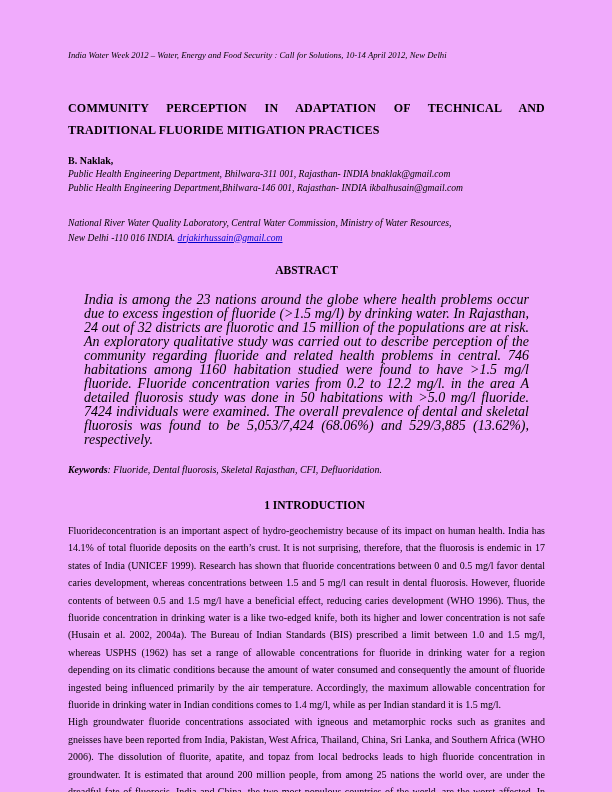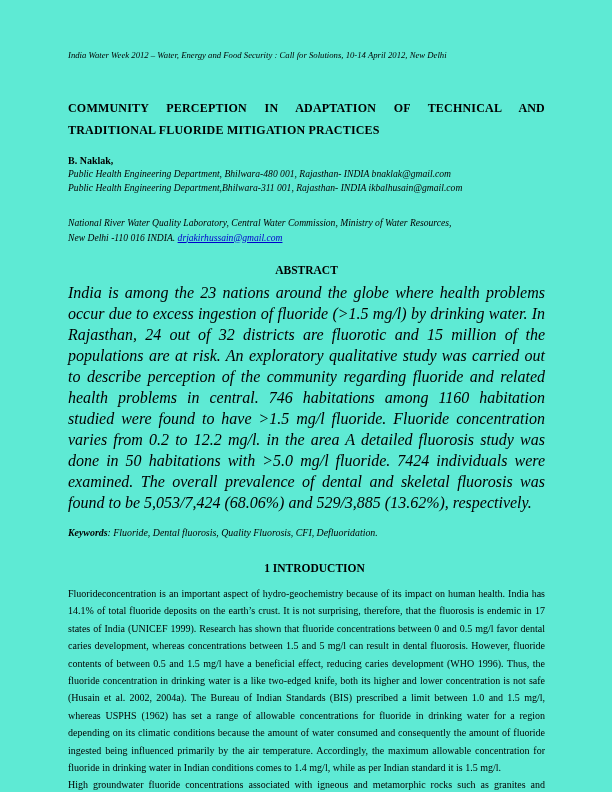--- a/index.html
+++ b/index.html
@@ -1,40 +1,40 @@
 <!DOCTYPE html>
 <html><head>
 <meta charset="utf-8">
 <style>
   html, body { margin: 0; padding: 0; background: #ffffff; }
   body { width: 612px; height: 792px; position: relative; }
   .page {
     position: absolute; left: 0; top: 0; width: 612px; height: 792px;
-    background: #5eead4; font-family: "Liberation Serif", serif; color: #000;
+    background: #f0abfc; font-family: "Liberation Serif", serif; color: #000;
     overflow: hidden;
   }
   .content { position: absolute; left: 68px; top: 50px; width: 477px; }
 
   .running-header {
     font-style: italic; font-size: 8.7px; line-height: 11px;
     white-space: nowrap; margin: 0 0 36px 0;
   }
   .title {
     font-weight: bold; font-size: 12px; line-height: 22px;
     text-align: justify; margin: 0 0 13px 0; letter-spacing: 0.2px;
   }
   .author-name { font-weight: bold; font-size: 10px; line-height: 13px; margin-top: 1px; }
   .author-affil { font-style: italic; font-size: 9.6px; line-height: 13.5px; }
   .affil-2line { line-height: 14.5px; margin-top: 22px; }
   .email-link { color: #0000cc; text-decoration: underline; font-style: italic; cursor: pointer; text-align: right; }
 
   .section-heading { font-weight: bold; font-size: 11.5px; line-height: 14px; margin: 18px 0 5px 0; text-align: center; }
   .abstract-body {
-    font-style: italic; font-size: 16px; line-height: 21px;
-    text-align: justify; margin: 0;
+    font-style: italic; font-size: 14px; line-height: 14px;
+    text-align: justify; margin: 16px;
   }
   .keywords-line { font-style: italic; font-size: 9.9px; line-height: 14px; margin-top: 13px; }
   .keywords-label { font-weight: bold; }
 
   .intro-heading { margin: 21px 0 10px 16px; }
   .intro-para {
     font-size: 10px; line-height: 17.4px; text-align: justify; margin: 0;
   }
 </style>
 </head>
@@ -42,36 +42,36 @@
 
 <div class="page">
   <div class="content">
 
     <div class="running-header">India Water Week 2012 – Water, Energy and Food Security : Call for Solutions,  10-14 April 2012, New Delhi</div>
 
     <h1 class="title">COMMUNITY PERCEPTION IN ADAPTATION OF TECHNICAL AND TRADITIONAL FLUORIDE MITIGATION PRACTICES</h1>
 
     <div>
       <div class="author-name">B. Naklak,</div>
-      <div class="author-affil">Public Health Engineering Department, Bhilwara-480 001, Rajasthan- INDIA bnaklak@gmail.com</div>
+      <div class="author-affil">Public Health Engineering Department, Bhilwara-311 001, Rajasthan- INDIA bnaklak@gmail.com</div>
 
-      <div class="author-affil">Public Health Engineering Department,Bhilwara-311 001, Rajasthan- INDIA ikbalhusain@gmail.com</div>
+      <div class="author-affil">Public Health Engineering Department,Bhilwara-146 001, Rajasthan- INDIA ikbalhusain@gmail.com</div>
 
       <div class="author-affil affil-2line">
         <span>National River Water Quality Laboratory, Central Water Commission, Ministry of Water Resources,</span><br>
         <span>New Delhi -110 016 INDIA. </span><a class="email-link">drjakirhussain@gmail.com</a>
       </div>
     </div>
 
     <div class="section-heading">ABSTRACT</div>
 
     <p class="abstract-body">India is among the 23 nations around the globe where health problems occur due to excess ingestion of fluoride (&gt;1.5 mg/l) by drinking water. In Rajasthan, 24 out of 32 districts are fluorotic and 15 million of the populations are at risk. An exploratory qualitative study was carried out to describe perception of the community regarding fluoride and related health problems in central. 746 habitations among 1160 habitation studied were found to have &gt;1.5 mg/l fluoride. Fluoride concentration varies from 0.2 to 12.2 mg/l. in the area A detailed fluorosis study was done in 50 habitations with &gt;5.0 mg/l fluoride. 7424 individuals were examined. The overall prevalence of dental and skeletal fluorosis was found to be 5,053/7,424 (68.06%) and 529/3,885 (13.62%), respectively.</p>
 
     <div class="keywords-line">
-      <span class="keywords-label">Keywords</span><span>: Fluoride, Dental fluorosis, Quality Fluorosis, CFI, Defluoridation.</span>
+      <span class="keywords-label">Keywords</span><span>: Fluoride, Dental fluorosis, Skeletal Rajasthan, CFI, Defluoridation.</span>
     </div>
 
     <div class="section-heading intro-heading">1 INTRODUCTION</div>
 
     <p class="intro-para">Fluorideconcentration is an important aspect of hydro-geochemistry because of its impact on human health. India has 14.1% of total fluoride deposits on the earth’s crust. It is not surprising, therefore, that the fluorosis is endemic in 17 states of India (UNICEF 1999). Research has shown that fluoride concentrations between 0 and 0.5 mg/l favor dental caries development, whereas concentrations between 1.5 and 5 mg/l can result in dental fluorosis. However, fluoride contents of between 0.5 and 1.5 mg/l have a beneficial effect, reducing caries development (WHO 1996). Thus, the fluoride concentration in drinking water is a like two-edged knife, both its higher and lower concentration is not safe (Husain et al. 2002, 2004a). The Bureau of Indian Standards (BIS) prescribed a limit between 1.0 and 1.5 mg/l, whereas USPHS (1962) has set a range of allowable concentrations for fluoride in drinking water for a region depending on its climatic conditions because the amount of water consumed and consequently the amount of fluoride ingested being influenced primarily by the air temperature. Accordingly, the maximum allowable concentration for fluoride in drinking water in Indian conditions comes to 1.4 mg/l, while as per Indian standard it is 1.5 mg/l.</p>
     <p class="intro-para">High groundwater fluoride concentrations associated with igneous and metamorphic rocks such as granites and gneisses have been reported from India, Pakistan, West Africa, Thailand, China, Sri Lanka, and Southern Africa (WHO 2006). The dissolution of fluorite, apatite, and topaz from local bedrocks leads to high fluoride concentration in groundwater. It is estimated that around 200 million people, from among 25 nations the world over, are under the dreadful fate of fluorosis. India and China, the two most populous countries of the world, are the worst affected. In Indian continent, the higher concentration of fluoride in groundwater is associated with igneous and metamorphic rocks and about 62 million</p>
 
   </div>
 </div>
 

